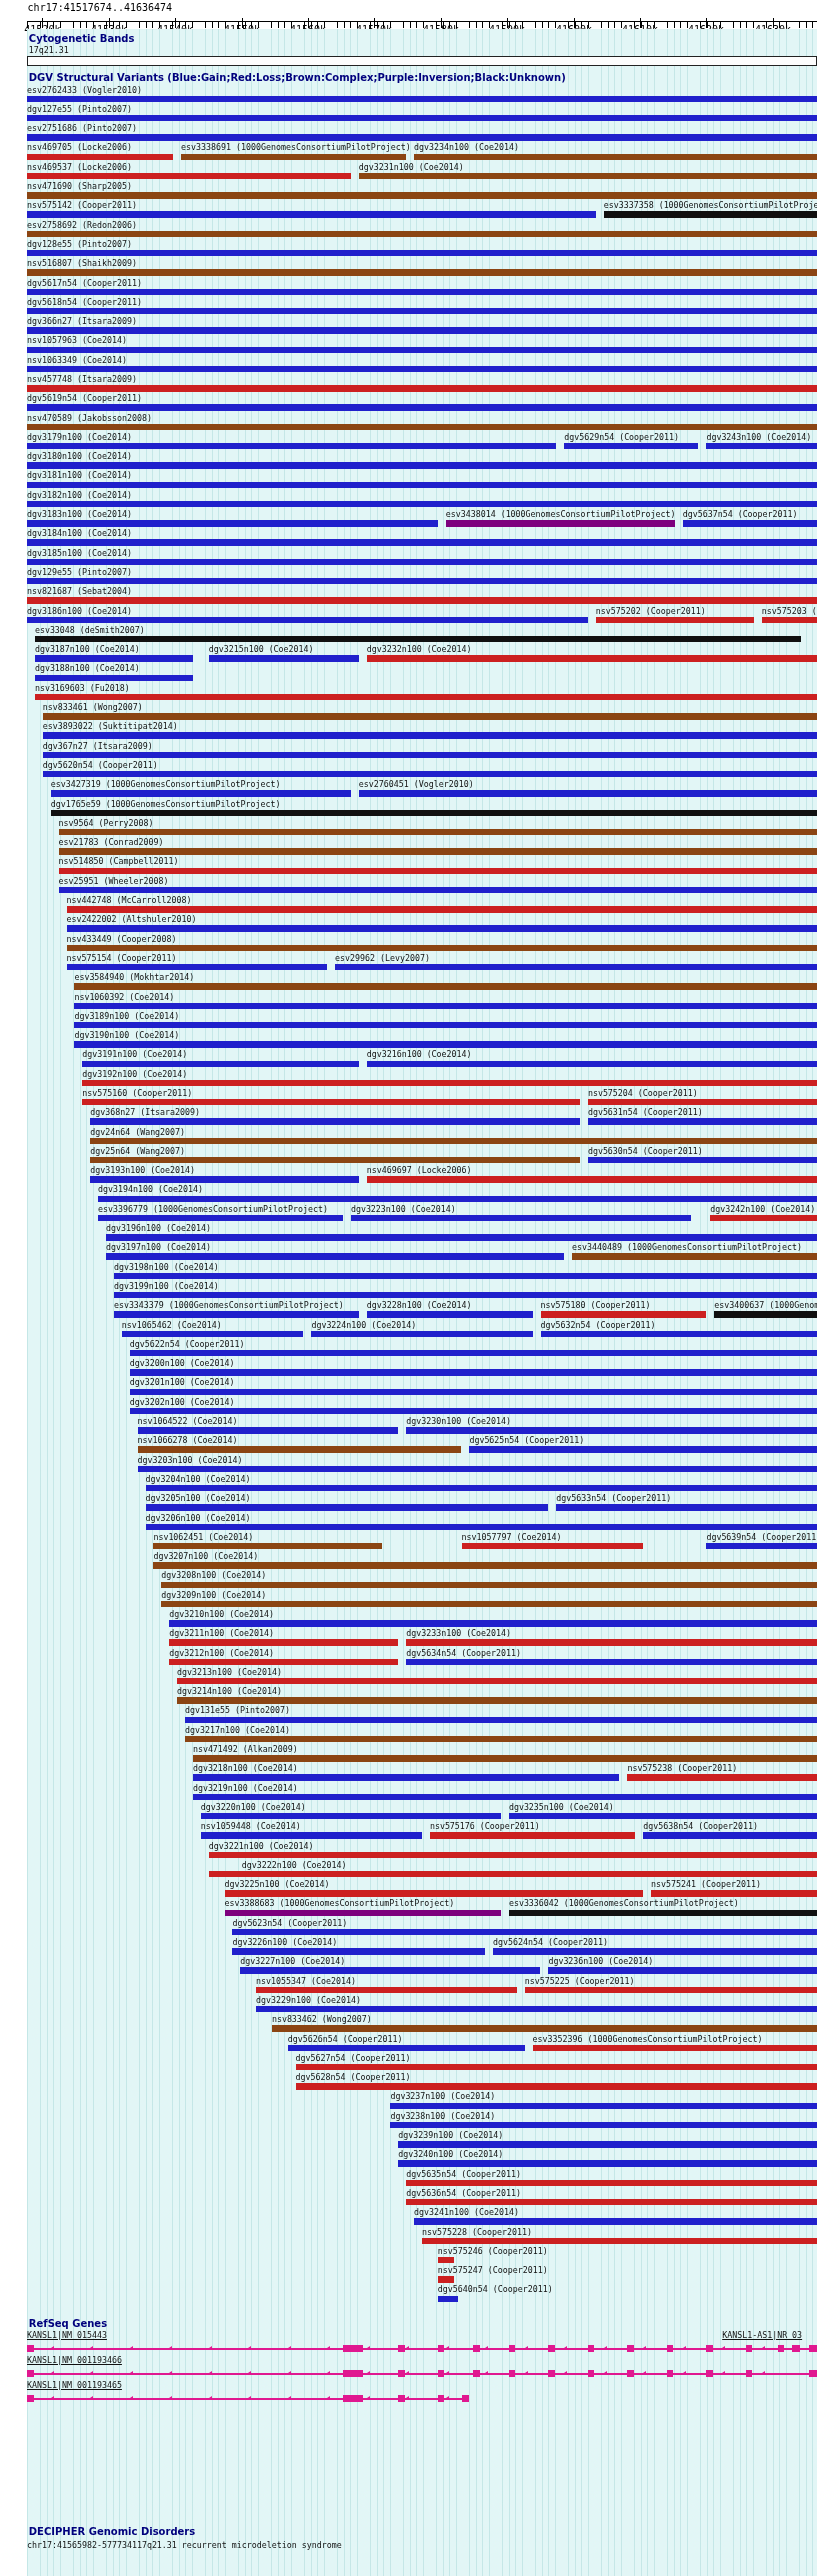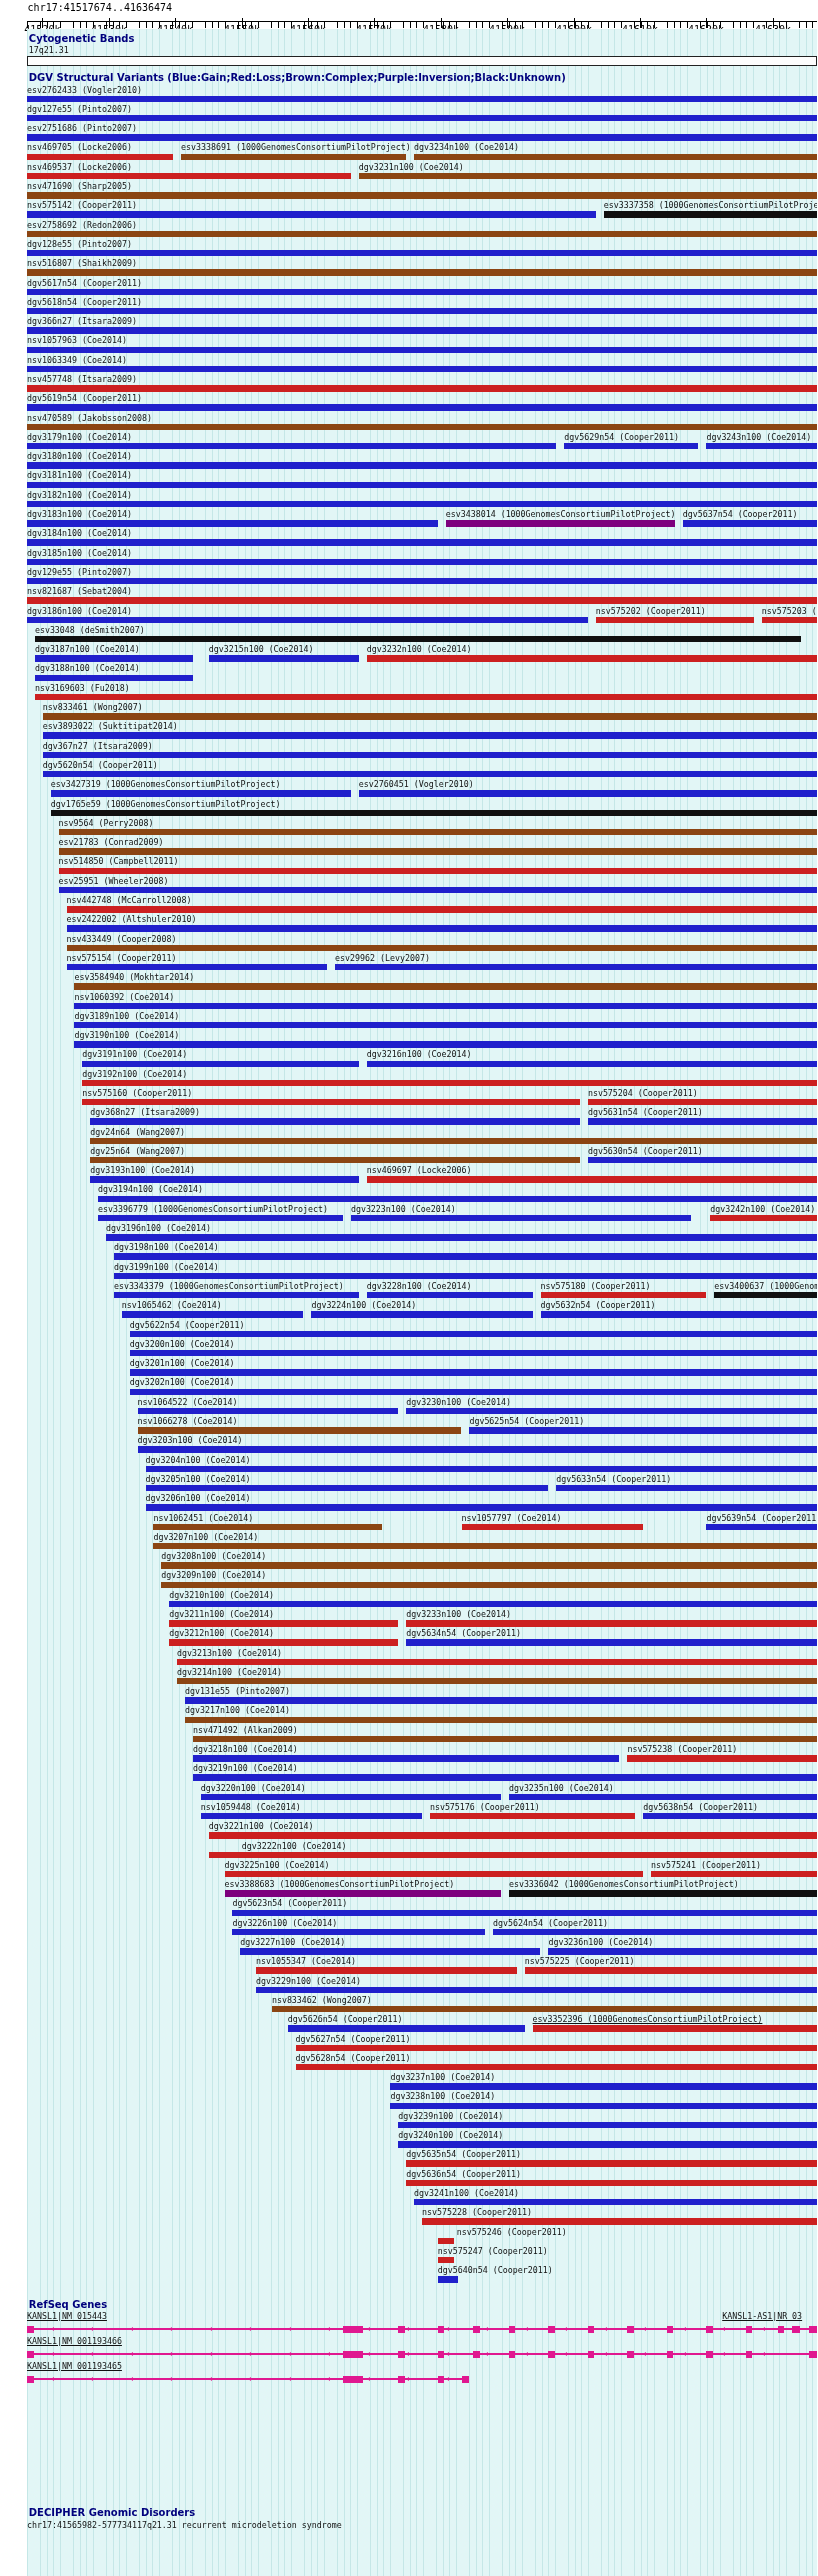--- a/index.html
+++ b/index.html
@@ -351,20 +351,26 @@
           <div class="flab" style="left: 41%;">dgv3223n100 (Coe2014)</div>
           <div class="fbar" style="left: 41%; width: 43%; background: rgb(32, 32, 204);"></div>
           <div class="flab" style="left: 86.5%;">dgv3242n100 (Coe2014)</div>
           <div class="fbar" style="left: 86.5%; width: 13.5%; background: rgb(204, 32, 32);"></div>
         </div>
         <div class="frow">
           <div class="flab" style="left: 10%;">dgv3196n100 (Coe2014)</div>
           <div class="fbar" style="left: 10%; width: 90%; background: rgb(32, 32, 204);"></div>
         </div>
         <div class="frow">
+          <div class="flab" style="left: 10%;">dgv3197n100 (Coe2014)</div>
+          <div class="fbar" style="left: 10%; width: 58%; background: rgb(32, 32, 204);"></div>
+          <div class="flab" style="left: 69%;">esv3440489 (1000GenomesConsortiumPilotProject)</div>
+          <div class="fbar" style="left: 69%; width: 31%; background: rgb(139, 69, 19);"></div>
+        </div>
+        <div class="frow">
           <div class="flab" style="left: 11%;">dgv3198n100 (Coe2014)</div>
           <div class="fbar" style="left: 11%; width: 89%; background: rgb(32, 32, 204);"></div>
         </div>
         <div class="frow">
           <div class="flab" style="left: 11%;">dgv3199n100 (Coe2014)</div>
           <div class="fbar" style="left: 11%; width: 89%; background: rgb(32, 32, 204);"></div>
         </div>
         <div class="frow">
           <div class="flab" style="left: 11%;">esv3343379 (1000GenomesConsortiumPilotProject)</div>
           <div class="fbar" style="left: 11%; width: 31%; background: rgb(32, 32, 204);"></div>
@@ -555,21 +561,21 @@
           <div class="flab" style="left: 29%;">dgv3229n100 (Coe2014)</div>
           <div class="fbar" style="left: 29%; width: 71%; background: rgb(32, 32, 204);"></div>
         </div>
         <div class="frow">
           <div class="flab" style="left: 31%;">nsv833462 (Wong2007)</div>
           <div class="fbar" style="left: 31%; width: 69%; background: rgb(139, 69, 19);"></div>
         </div>
         <div class="frow">
           <div class="flab" style="left: 33%;">dgv5626n54 (Cooper2011)</div>
           <div class="fbar" style="left: 33%; width: 30%; background: rgb(32, 32, 204);"></div>
-          <div class="flab" style="left: 64%; text-decoration: underline;">esv3352396 (1000GenomesConsortiumPilotProject)</div>
+          <div class="flab" style="left: 64%;">esv3352396 (1000GenomesConsortiumPilotProject)</div>
           <div class="fbar" style="left: 64%; width: 36%; background: rgb(204, 32, 32);"></div>
         </div>
         <div class="frow">
           <div class="flab" style="left: 34%;">dgv5627n54 (Cooper2011)</div>
           <div class="fbar" style="left: 34%; width: 66%; background: rgb(204, 32, 32);"></div>
         </div>
         <div class="frow">
           <div class="flab" style="left: 34%;">dgv5628n54 (Cooper2011)</div>
           <div class="fbar" style="left: 34%; width: 66%; background: rgb(204, 32, 32);"></div>
         </div>
@@ -599,21 +605,21 @@
         </div>
         <div class="frow">
           <div class="flab" style="left: 49%;">dgv3241n100 (Coe2014)</div>
           <div class="fbar" style="left: 49%; width: 51%; background: rgb(32, 32, 204);"></div>
         </div>
         <div class="frow">
           <div class="flab" style="left: 50%;">nsv575228 (Cooper2011)</div>
           <div class="fbar" style="left: 50%; width: 50%; background: rgb(204, 32, 32);"></div>
         </div>
         <div class="frow">
-          <div class="flab" style="left: 52%; padding-left: 19px;">nsv575246 (Cooper2011)</div>
+          <div class="flab" style="left: 52%;">nsv575246 (Cooper2011)</div>
           <div class="fbar" style="left: 52%; width: 2%; background: rgb(204, 32, 32);"></div>
         </div>
         <div class="frow">
           <div class="flab" style="left: 52%;">nsv575247 (Cooper2011)</div>
           <div class="fbar" style="left: 52%; width: 2%; background: rgb(204, 32, 32);"></div>
         </div>
         <div class="frow">
           <div class="flab" style="left: 52%;">dgv5640n54 (Cooper2011)</div>
           <div class="fbar" style="left: 52%; width: 2.5%; background: rgb(32, 32, 204);"></div>
         </div>

